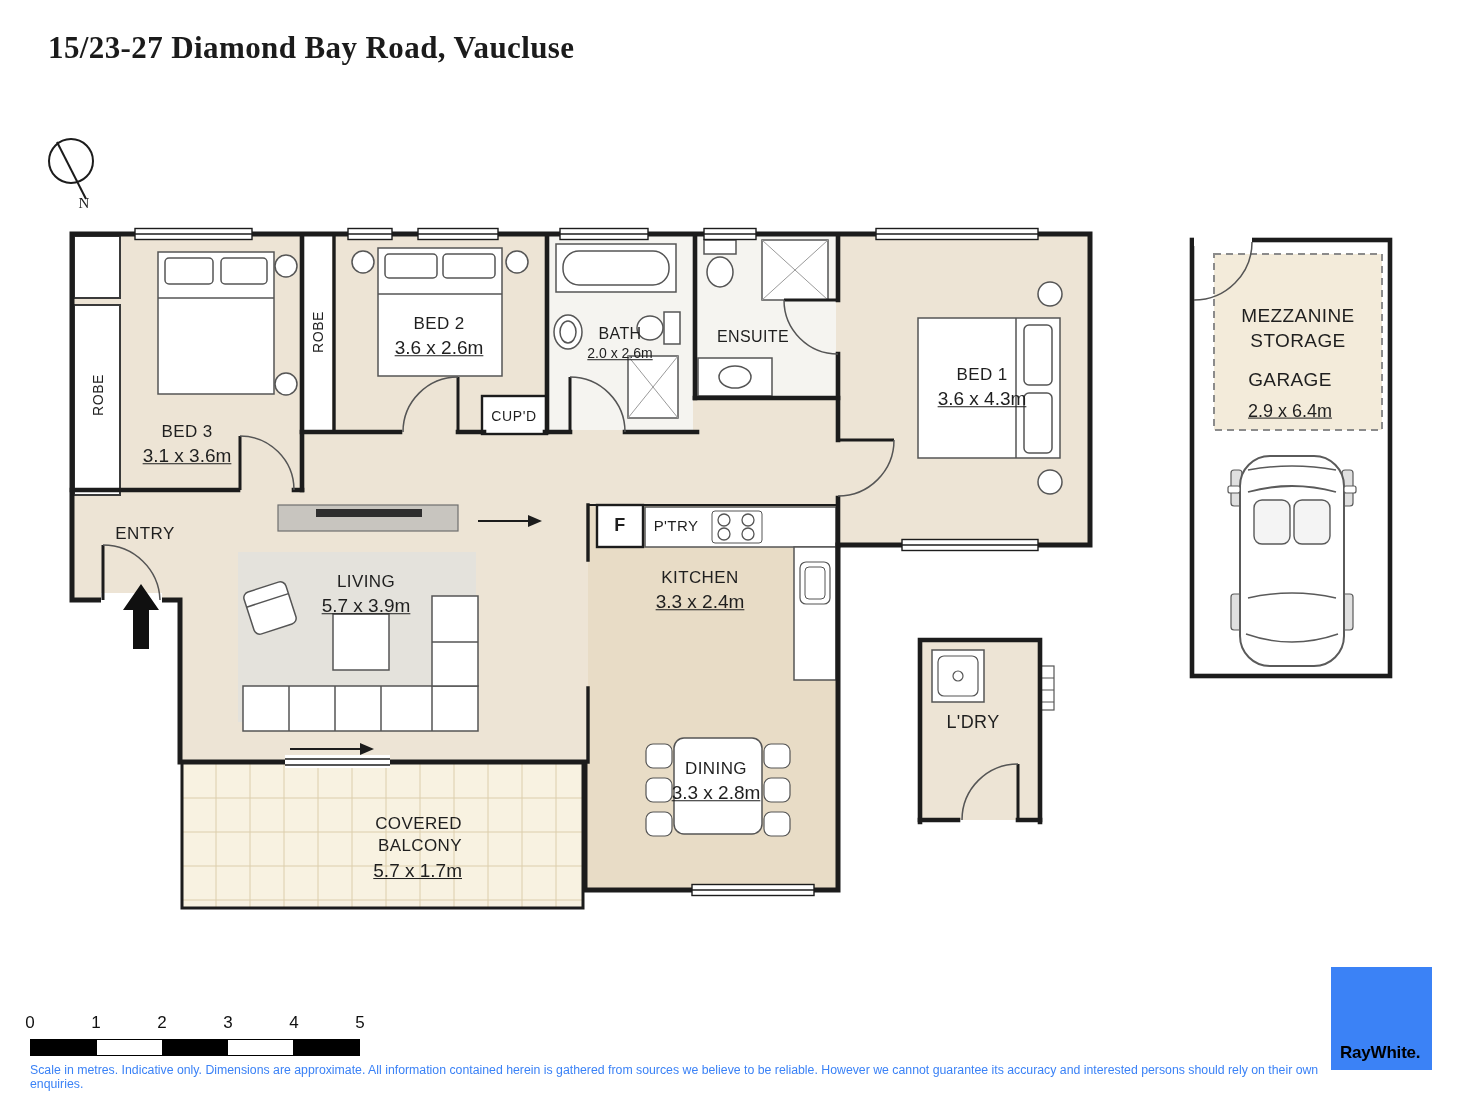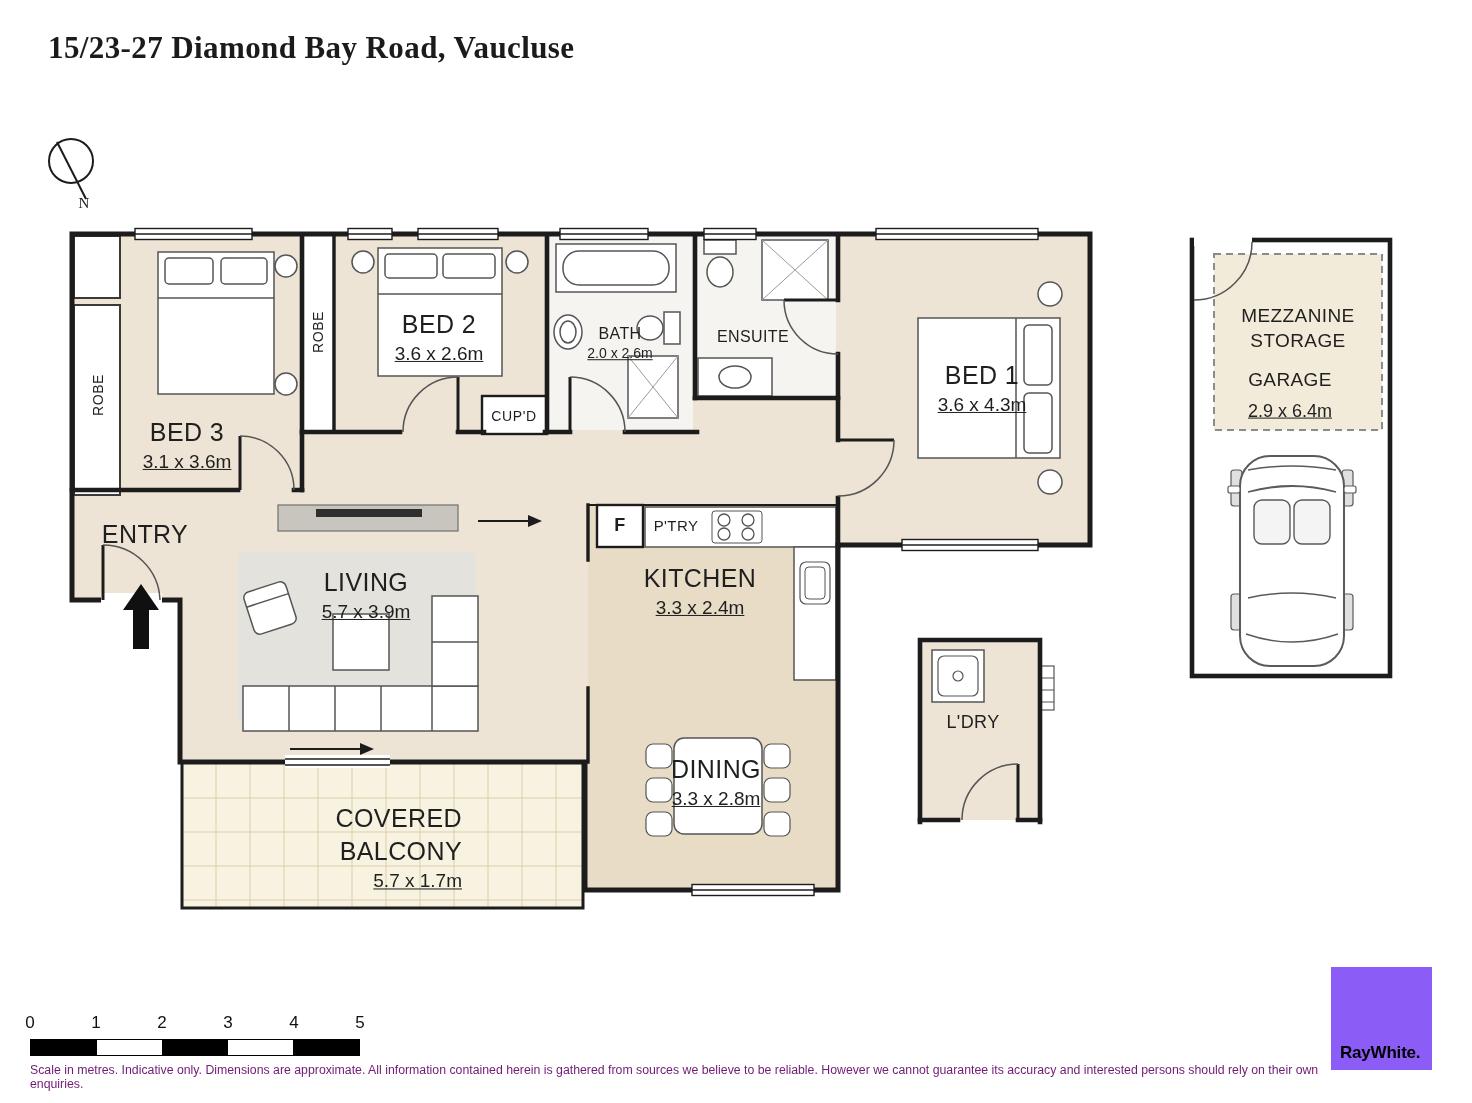--- a/index.html
+++ b/index.html
@@ -3,40 +3,40 @@
 <meta charset="utf-8">
 <style>
   * { margin:0; padding:0; box-sizing:border-box; }
   html,body { background:#ffffff; }
   .page { position:relative; width:1472px; height:1103px; background:#fff; overflow:hidden;
           font-family:"Liberation Sans", sans-serif; color:#1f1f1f; }
   .plan { position:absolute; left:0; top:0; width:1472px; height:1103px; }
   .title { position:absolute; left:48px; top:30px; font-family:"Liberation Serif", serif;
            font-size:31px; font-weight:600; letter-spacing:.4px; color:#1b1b1b; }
   .lbl { position:absolute; transform:translate(-50%,-50%); text-align:center; line-height:1.32; white-space:nowrap; }
-  .lbl .name { font-size:25px; letter-spacing:.4px; }
+  .lbl .name { font-size:17px; letter-spacing:.4px; }
   .lbl .dims { font-size:19px;text-decoration:underline; }
   .lbl.md .name { font-size:16px; }  .lbl.md .dims { font-size:14px; }
   .lbl.s19 .name { font-size:19px; } .lbl.s19 .dims { font-size:18px;margin-top:8px; }
   .lbl.s18 .name { font-size:18px; }
   .lbl.s15 .name { font-size:15px; }
   .lbl.sm  .name { font-size:14px; letter-spacing:.6px; }
   .lbl.bold .name { font-weight:700; }
   .lbl.rot { transform:translate(-50%,-50%) rotate(-90deg); }
   .lbl.wrap150 { white-space:normal; width:160px;text-align:right; }
   .lbl.wrap170 { white-space:normal; width:175px; }
   .nlbl { position:absolute; transform:translate(-50%,-50%); font-family:"Liberation Serif", serif; font-size:15px; }
   .scalebar { position:absolute; left:30px; top:1013px; width:330px; }
   .ticks { position:relative; height:26px; }
   .ticks span { position:absolute; transform:translateX(-50%); font-size:17px; color:#111; }
   .bar { display:flex; height:17px; border:1.6px solid #000; background:#fff; }
   .bar div { flex:1; }
   .seg-b { background:#000; }
   .seg-w { background:#fff; }
-  .disclaimer { position:absolute; left:30px; top:1063px; width:1315px; font-size:12.3px; color:#701a75; }
+  .disclaimer { position:absolute; left:30px; top:1063px; width:1315px; font-size:12.3px; color:#3b82f6; }
   .brand { position:absolute; left:1331px; top:967px; width:101px; height:103px; background:#FFE512;
            display:flex; align-items:flex-end; padding:7px 9px; }
   .brand span { font-weight:700; font-size:17px; color:#000; letter-spacing:-.2px; }
 </style>
 </head>
 <body>
 
 <div class="page">
 
   <h1 class="title">15/23-27 Diamond Bay Road, Vaucluse</h1>
@@ -337,17 +337,17 @@
       <div class="seg-b"></div>
       <div class="seg-w"></div>
       <div class="seg-b"></div>
       <div class="seg-w"></div>
       <div class="seg-b"></div>
     </div>
   </div>
 
   <div class="disclaimer">Scale in metres. Indicative only. Dimensions are approximate. All information contained herein is gathered from sources we believe to be reliable. However we cannot guarantee its accuracy and interested persons should rely on their own enquiries.</div>
 
-  <div class="brand" style="background: #8b5cf6;">
+  <div class="brand" style="background: #3b82f6;">
     <span>RayWhite.</span>
   </div>
 
 </div>
 
 </body></html>

